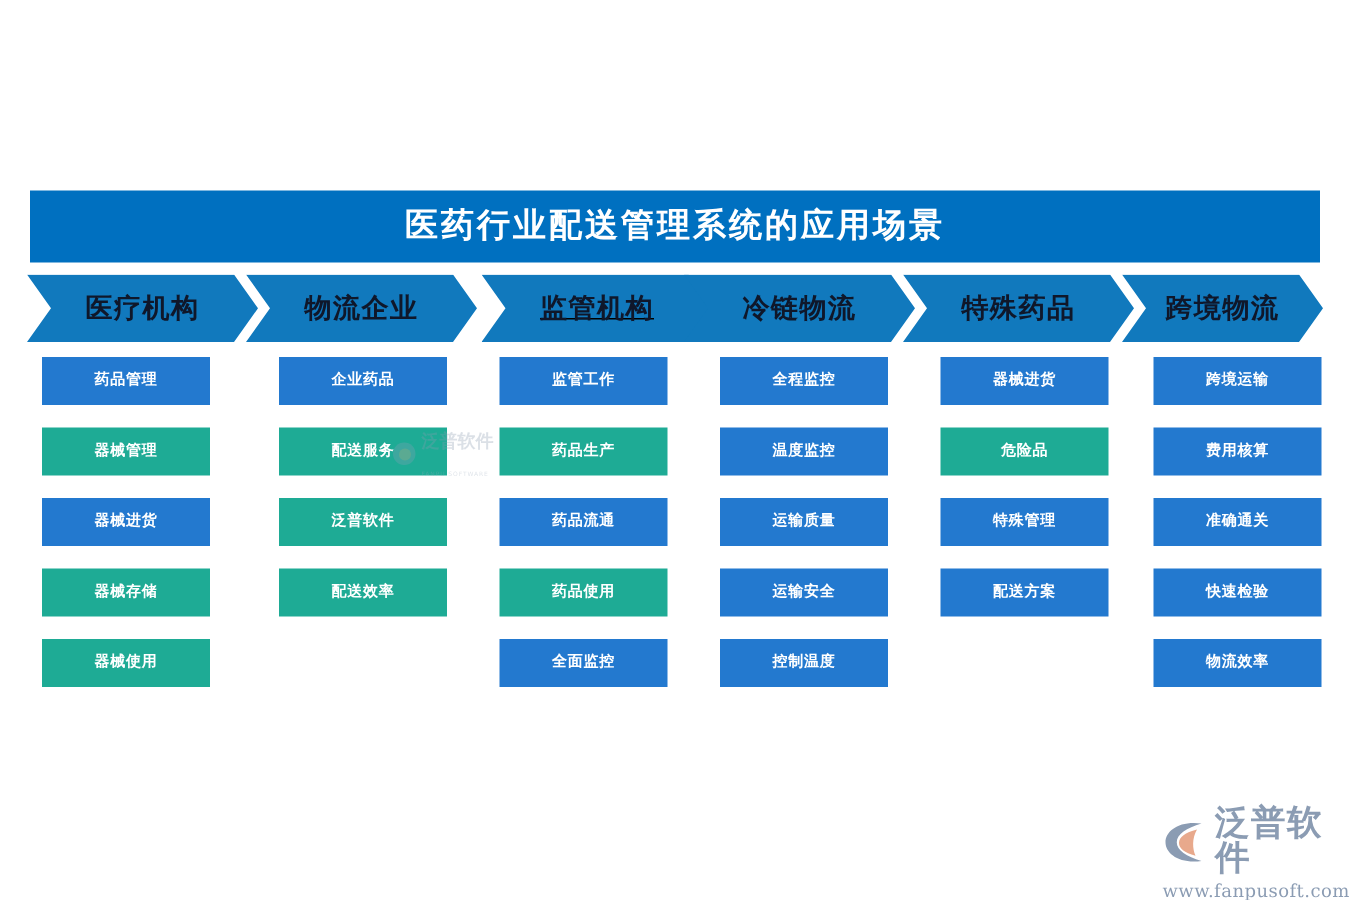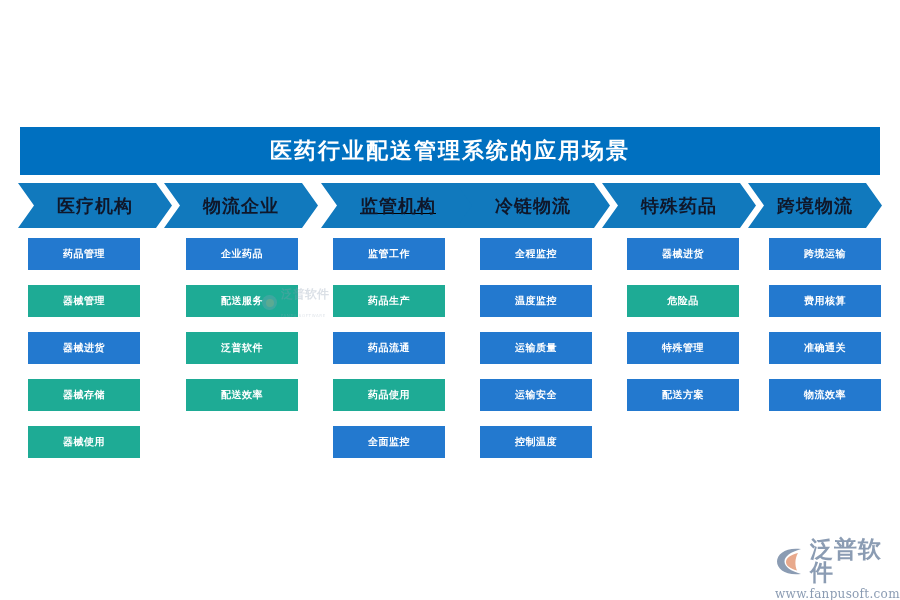--- a/index.html
+++ b/index.html
@@ -300,20 +300,23 @@
 
     <div class="col" style="left:769px;">
       <div class="cell cell-blue">
         <span class="cell-label">跨境运输</span>
       </div>
       <div class="cell cell-blue">
         <span class="cell-label">费用核算</span>
       </div>
       <div class="cell cell-blue">
         <span class="cell-label">准确通关</span>
+      </div>
+      <div class="cell cell-blue">
+        <span class="cell-label">快速检验</span>
       </div>
       <div class="cell cell-blue">
         <span class="cell-label">物流效率</span>
       </div>
     </div>
 
   </div>
 
   <div class="watermark">
     <span class="wm-mark"></span>

